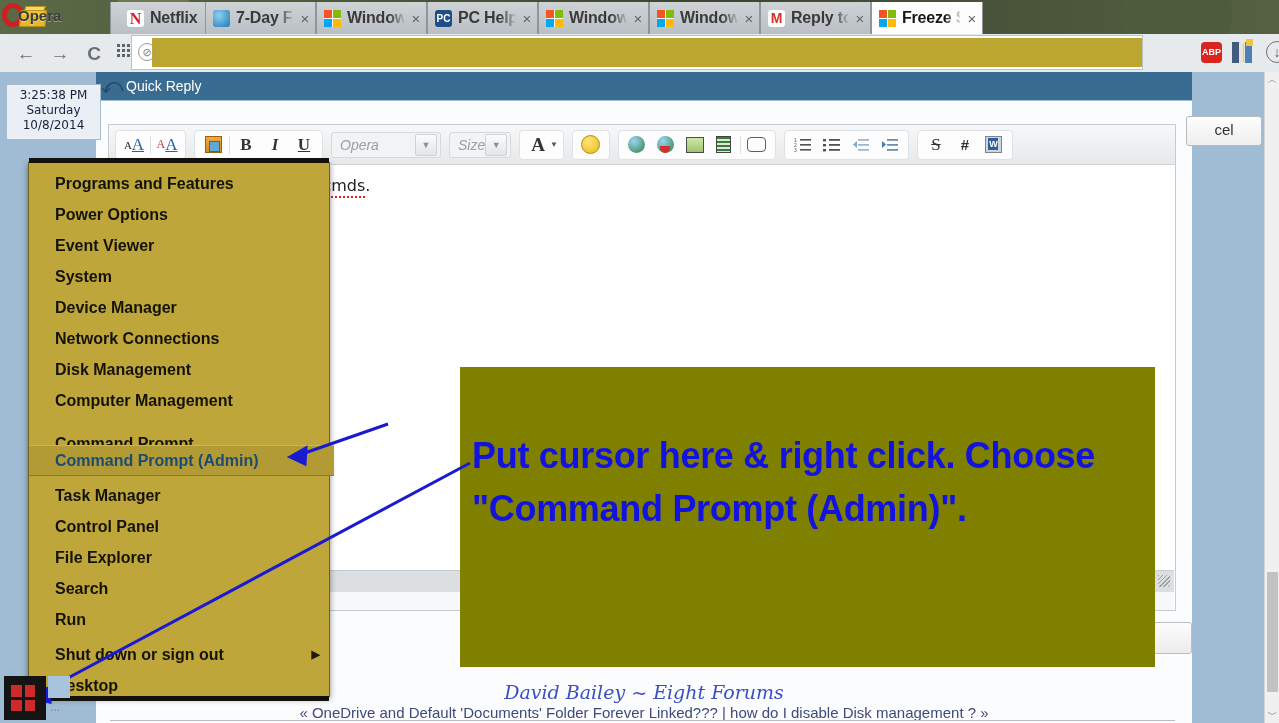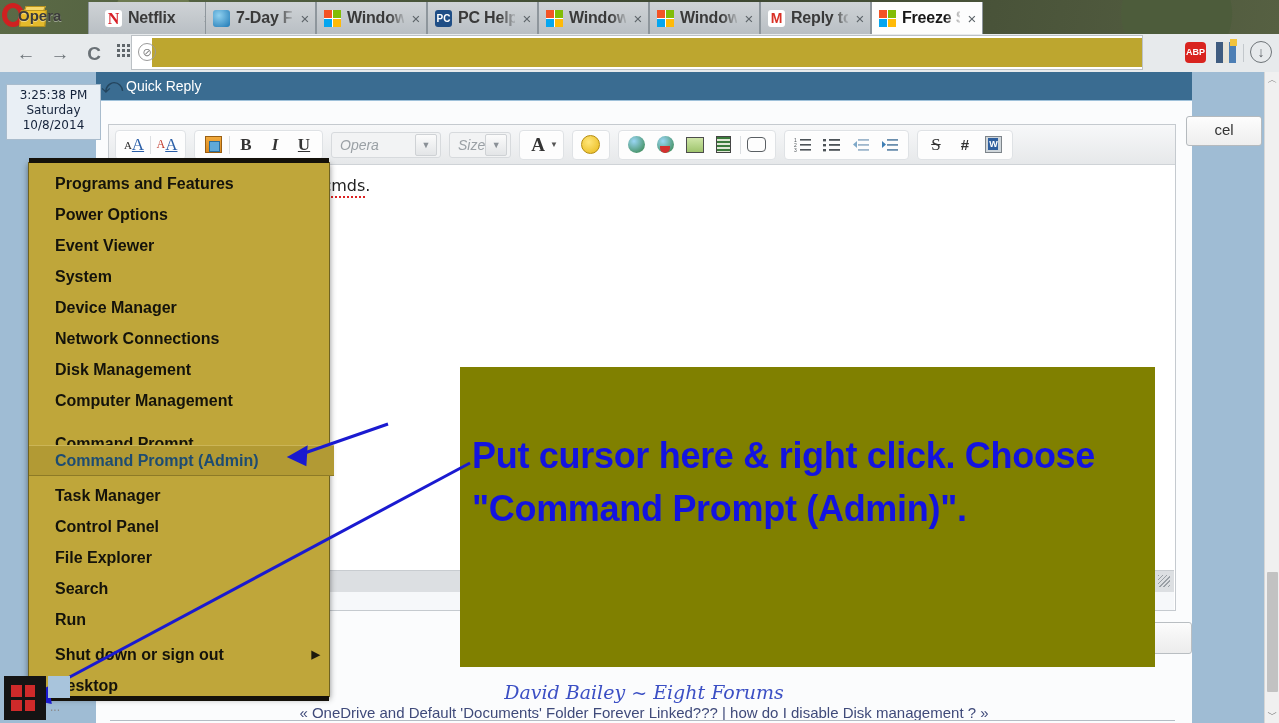--- a/index.html
+++ b/index.html
@@ -2,21 +2,21 @@
 <html><head>
 <meta charset="utf-8">
 <style>
   html,body{margin:0;padding:0;}
   body{
     width:1279px;height:723px;overflow:hidden;position:relative;
     background:#f4f6f8;
     font-family:"Liberation Sans", sans-serif;
     -webkit-font-smoothing:antialiased;
   }
-  .abs{position:absolute;}
+  .abs{position:absolute;margin-left:16px;}
 
   
   #browser-chrome{position:absolute;left:0;top:0;width:1279px;height:72px;background:#d9dde1;}
   #tabstrip{position:absolute;left:0;top:0;width:1279px;height:34px;
             background:linear-gradient(#2f3a2a,#384230);overflow:hidden;}
   
   #tabstrip-bg{position:absolute;inset:0;
      background:
        radial-gradient(circle at 12% 60%, #6d7a50 0 40px, transparent 41px),
        radial-gradient(circle at 92% 40%, #4d5c3b 0 55px, transparent 56px),
@@ -184,21 +184,21 @@
     <div id="tabstrip-bg"></div>
 
     <div id="opera-home">
       <span class="opera-o"></span>
       <span class="opera-box2"></span>
       <span class="opera-box"></span>
       <span class="opera-label">Opera</span>
     </div>
 
     <div id="tabs-container">
-        <div class="tab" style="left: 88px; width: 131px; padding-left: 16px;">
+        <div class="tab" style="left: 110px; width: 131px; padding-left: 16px;">
           <span class="favicon fav-netflix"></span>
           <span class="tab-title">Netflix</span>
           <span class="tab-close">×</span>
         </div>
         <div class="tab" style="left: 205px; width: 111px;">
           <span class="favicon fav-globe"></span>
           <span class="tab-title">7-Day Fo</span>
           <span class="tab-close">×</span>
         </div>
         <div class="tab" style="left: 316px; width: 111px;">

